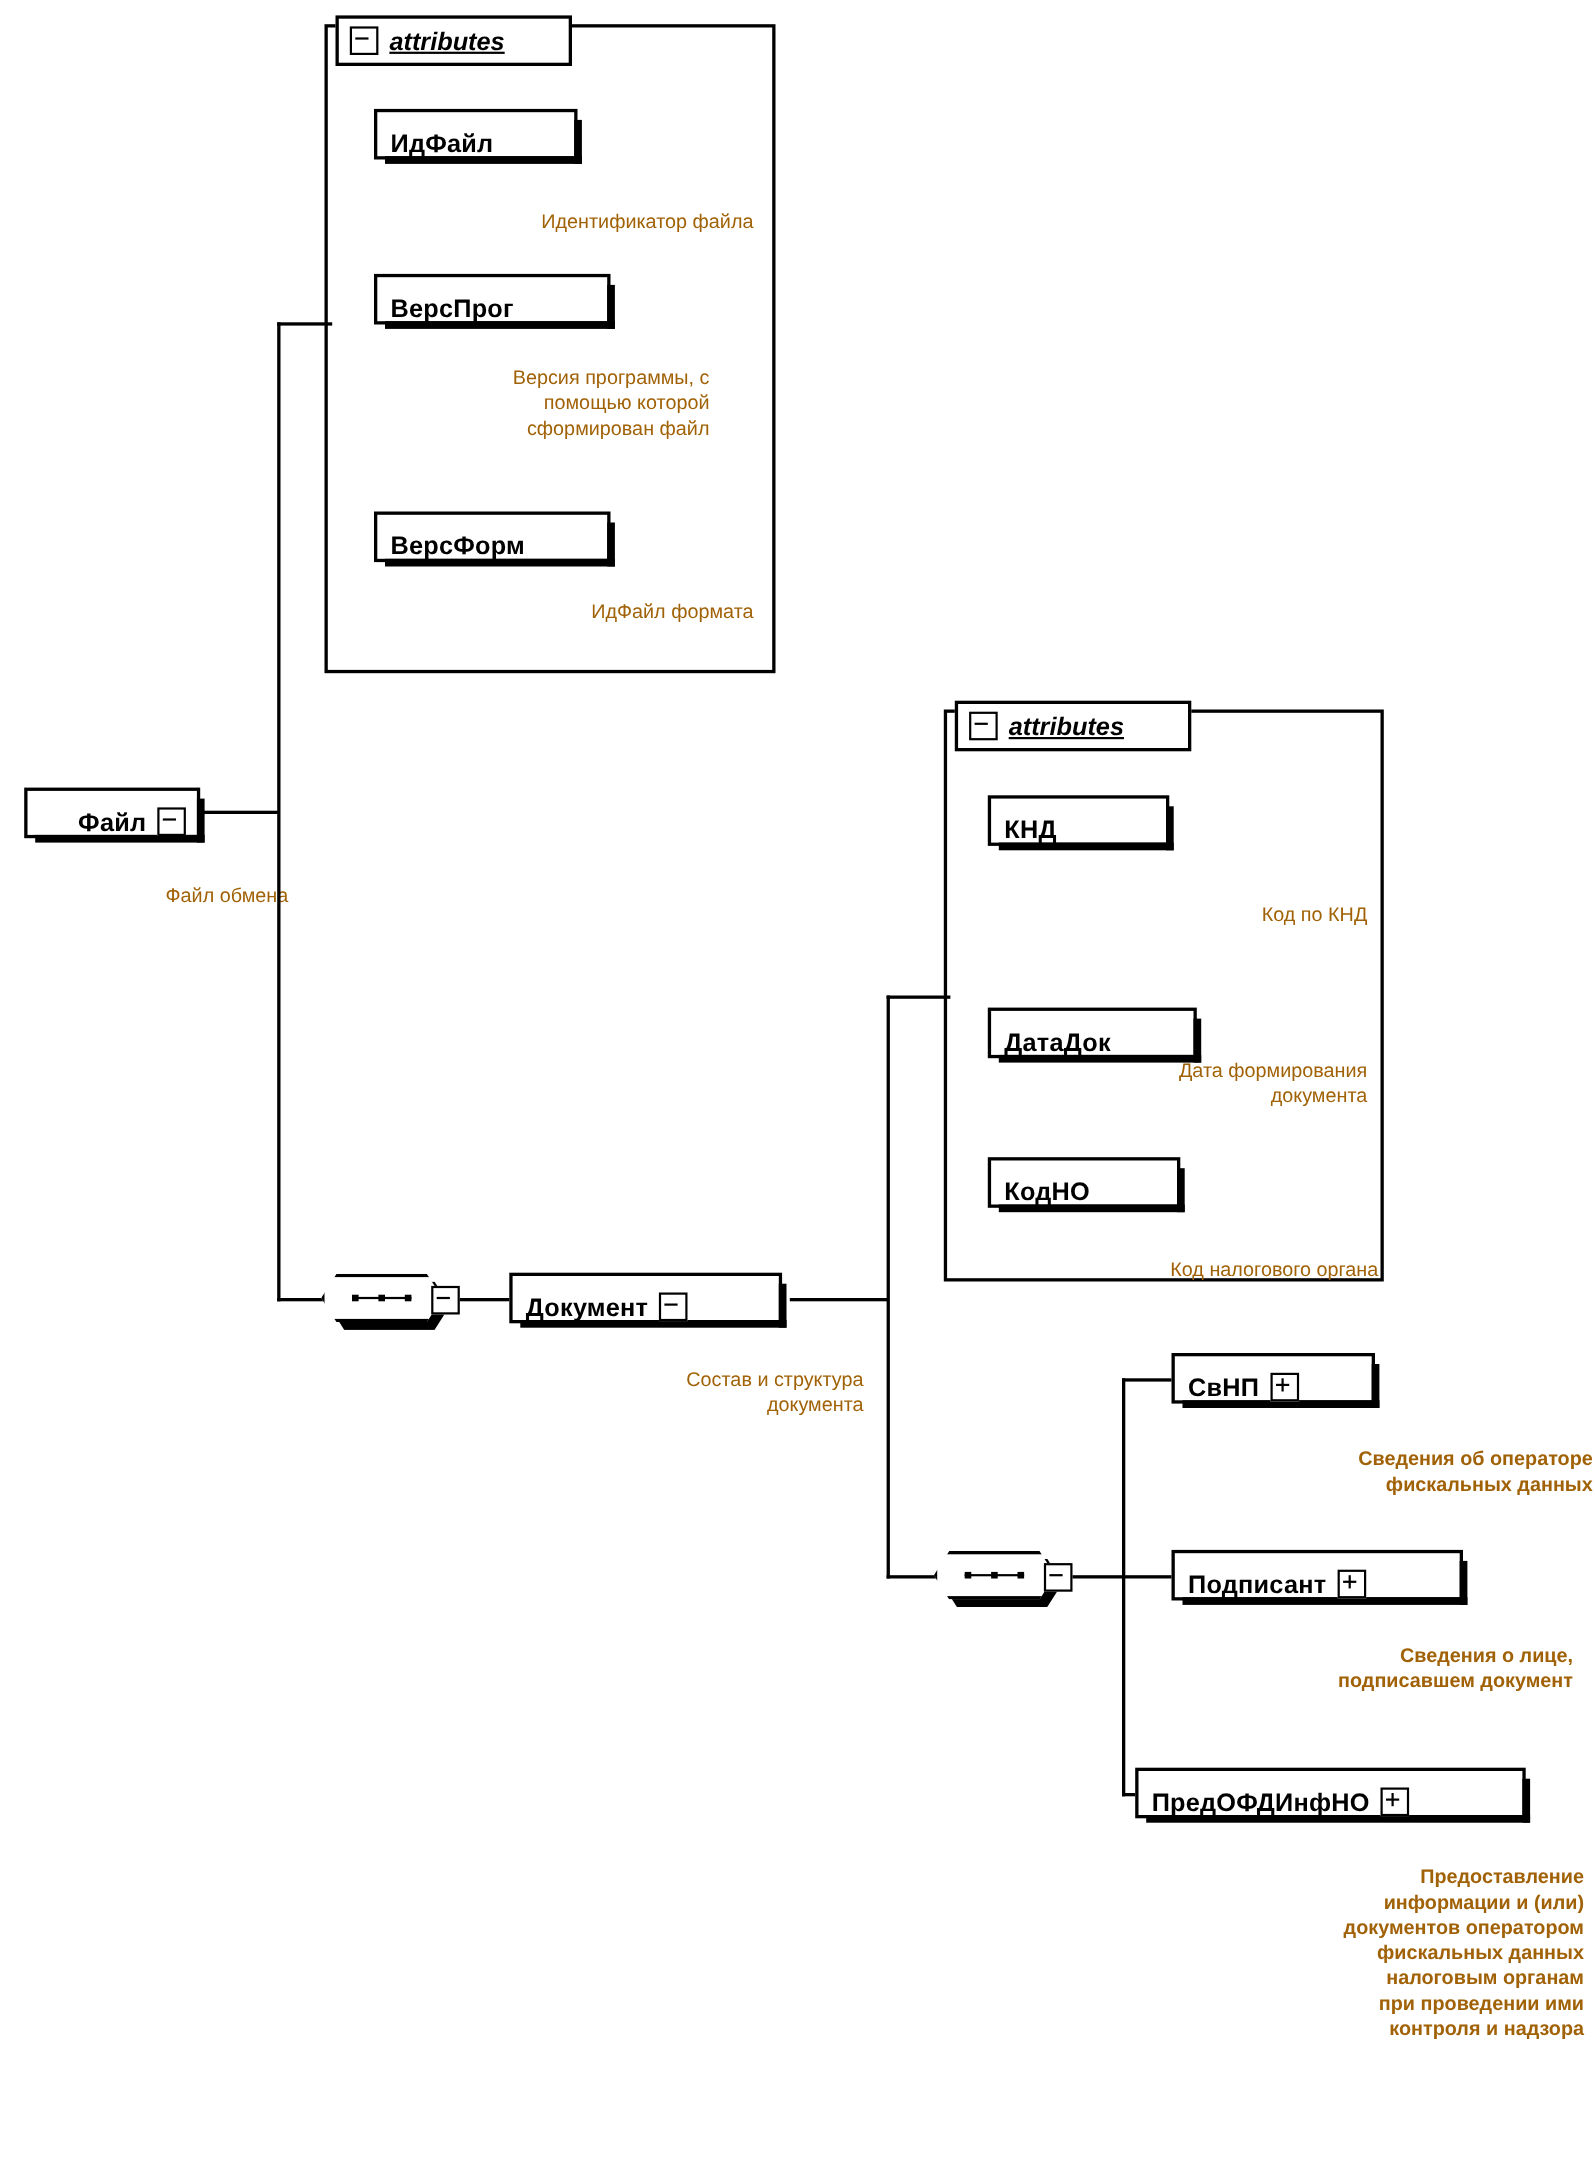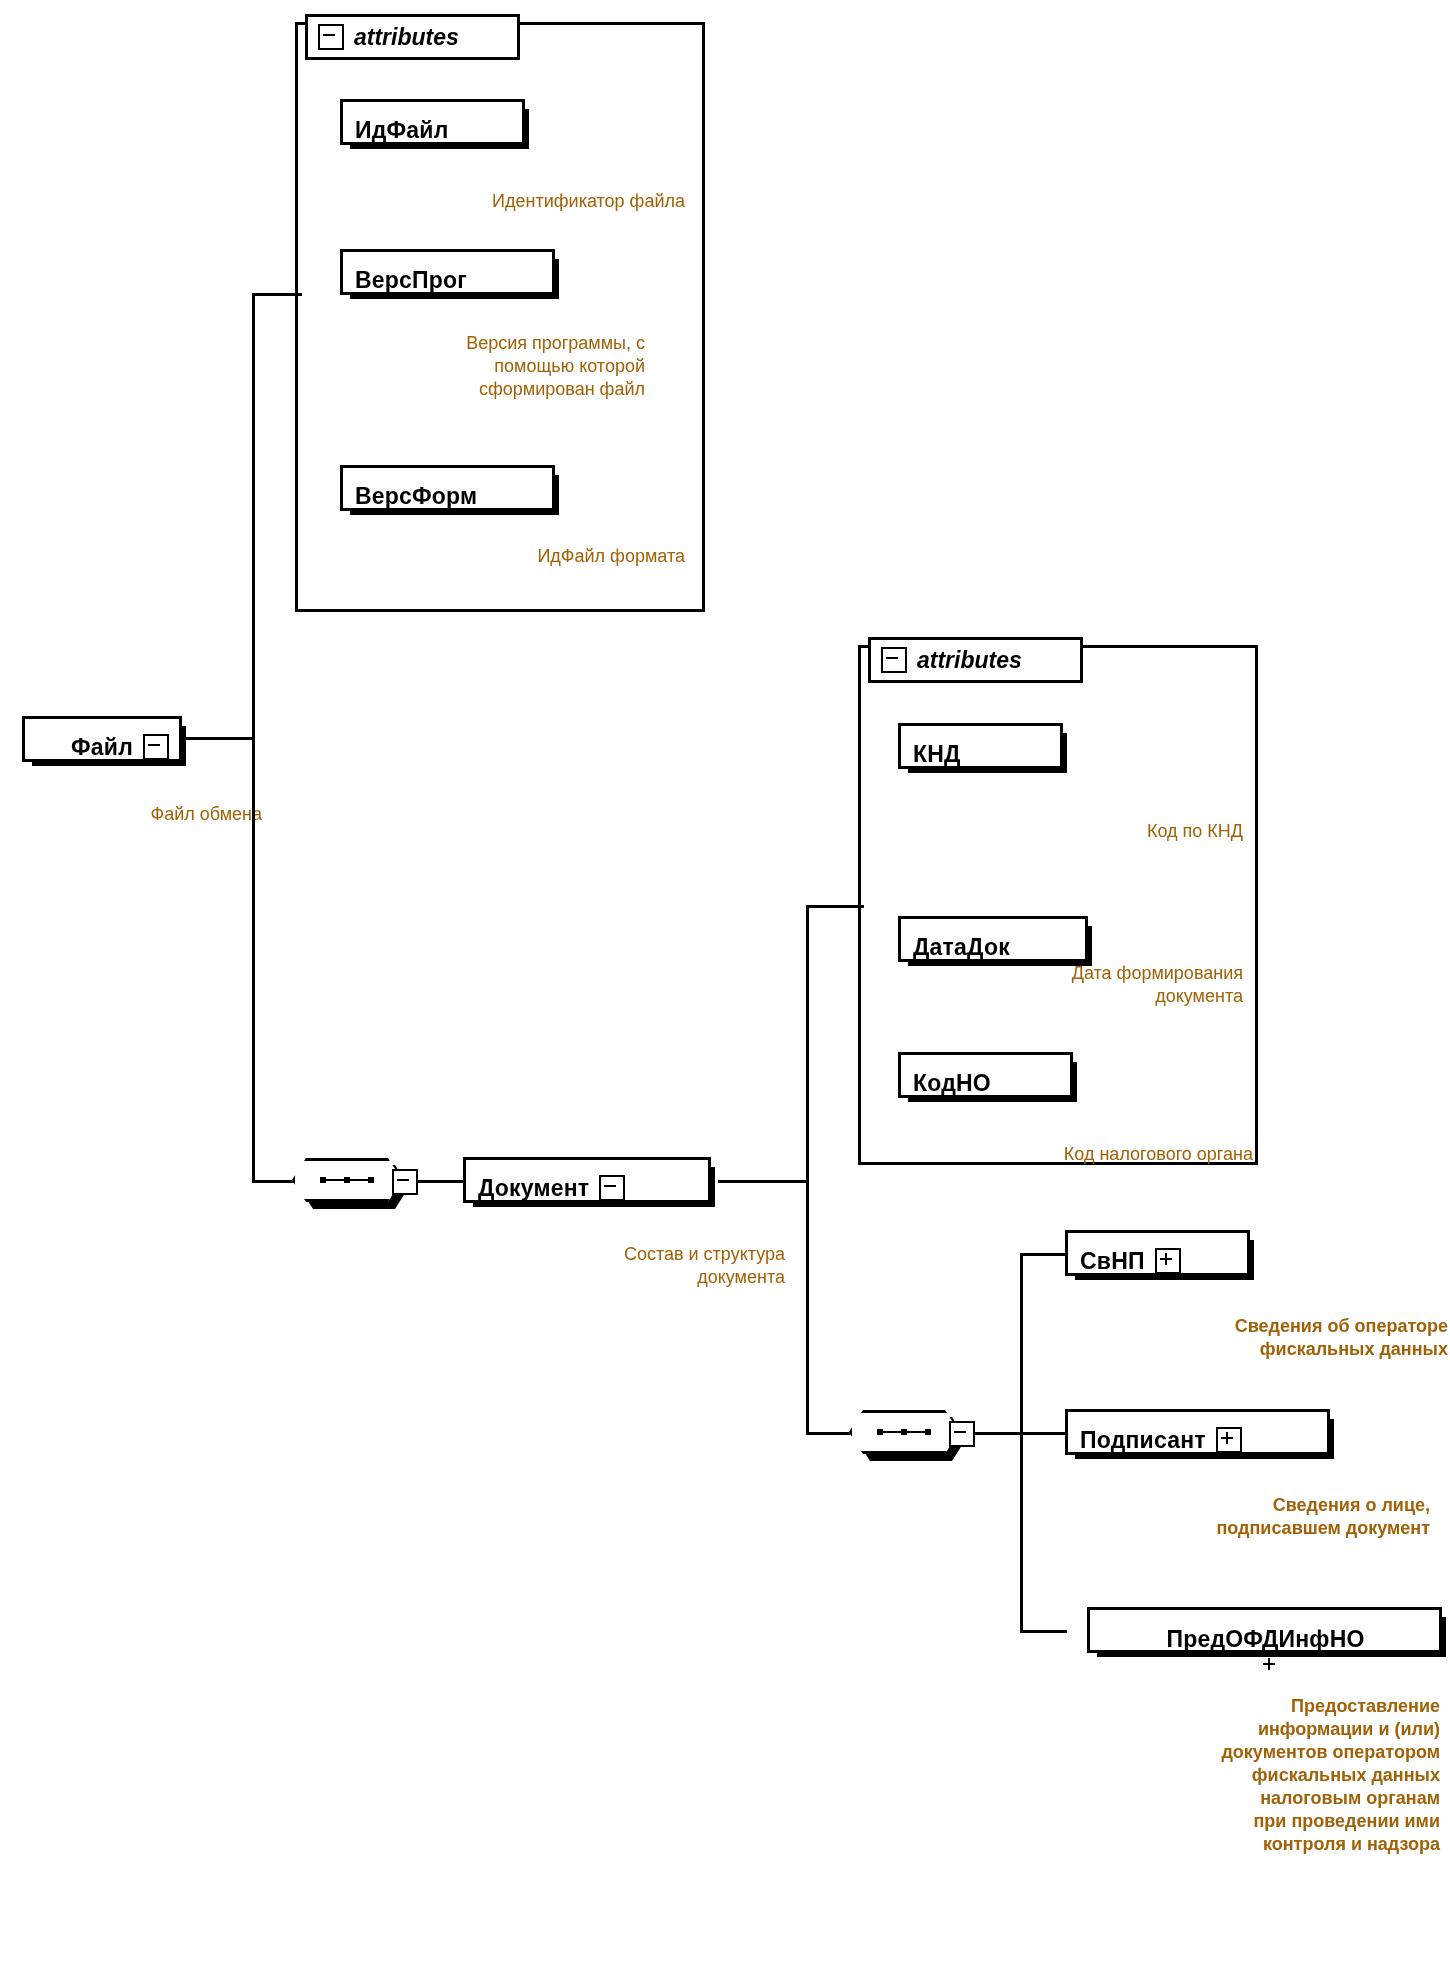--- a/index.html
+++ b/index.html
@@ -92,20 +92,21 @@
     box-sizing:border-box;
     border:3px solid #000;
     background:#fff;
     height:46px;
     display:flex;align-items:center;
     padding:0 14px 0 10px;
     font-style:italic;
     font-weight:bold;
     font-size:23px;
     z-index:3;
+    text-decoration:underline;
   }
   .attrhdr .pm{margin-left:0;margin-right:10px;}
 
   
   .seq{
     position:absolute;
     width:120px;height:50px;
     z-index:2;
   }
   .seq .body{
@@ -265,21 +266,21 @@
   <div class="node" style="left:1065px;top:1409px;width:265px;">
     <span class="lbl">Подписант</span>
     <span class="pm plus">
         <i></i>
         <b></b>
       </span>
   </div>
   <div class="cap bold" style="left:1090px;top:1494px;width:340px;">Сведения о лице,
 подписавшем документ</div>
 
-  <div class="node" style="left:1087px;top:1607px;width:355px;flex-direction:column;">
+  <div class="node" style="left:1032px;top:1607px;width:355px;">
     <span class="lbl">ПредОФДИнфНО</span>
     <span class="pm plus">
         <i></i>
         <b></b>
       </span>
   </div>
   <div class="cap bold" style="left:1090px;top:1695px;width:350px;">Предоставление
 информации и (или)
 документов оператором
 фискальных данных

